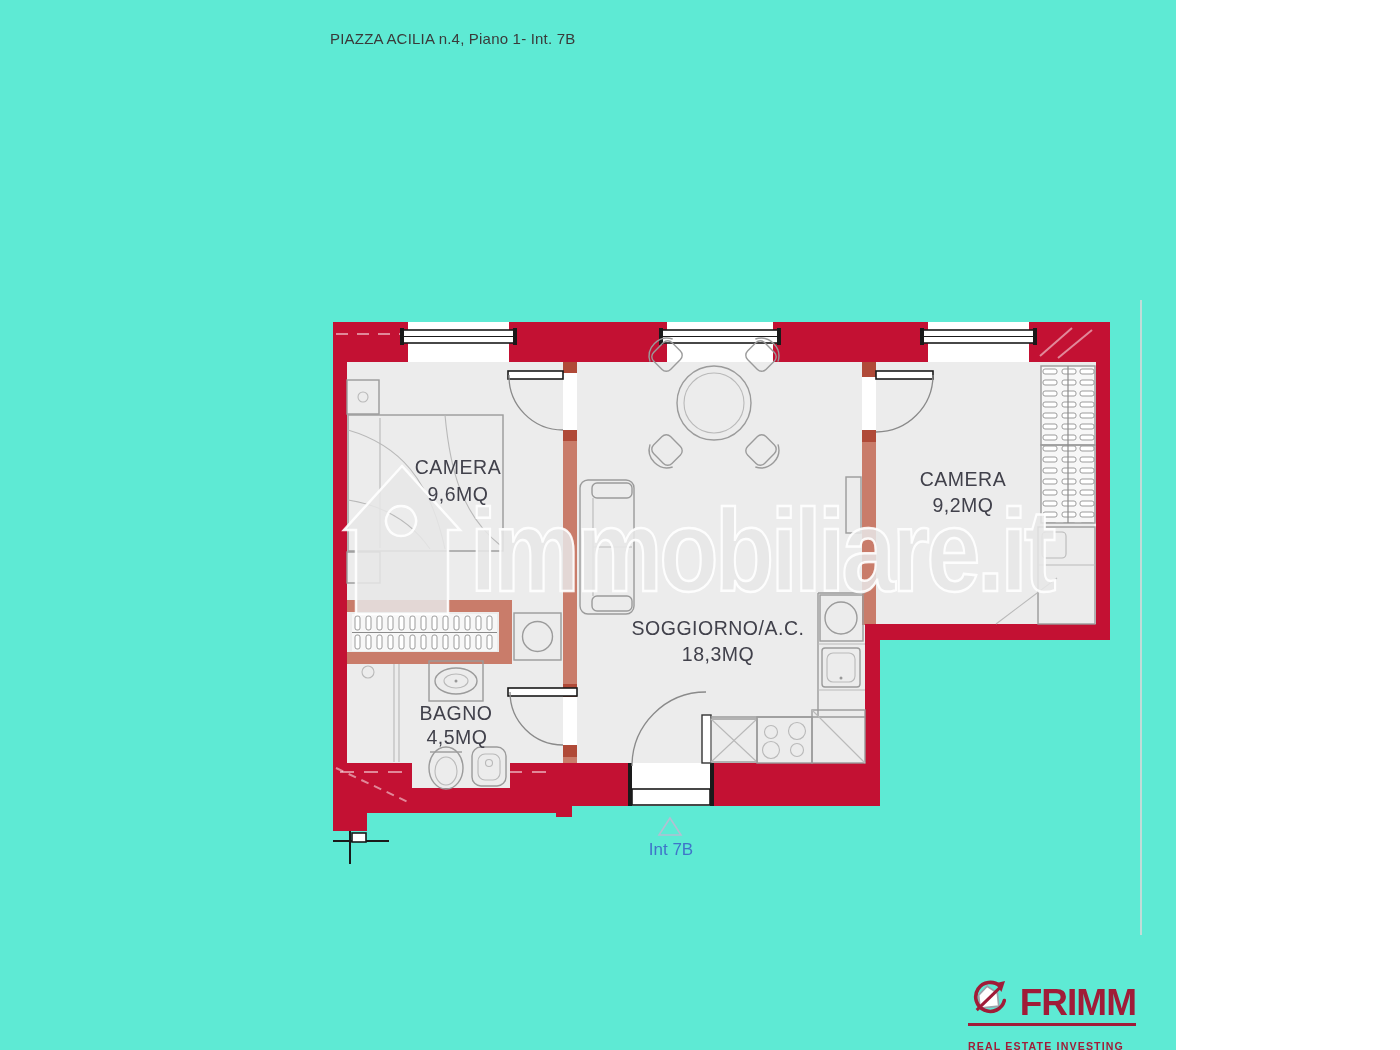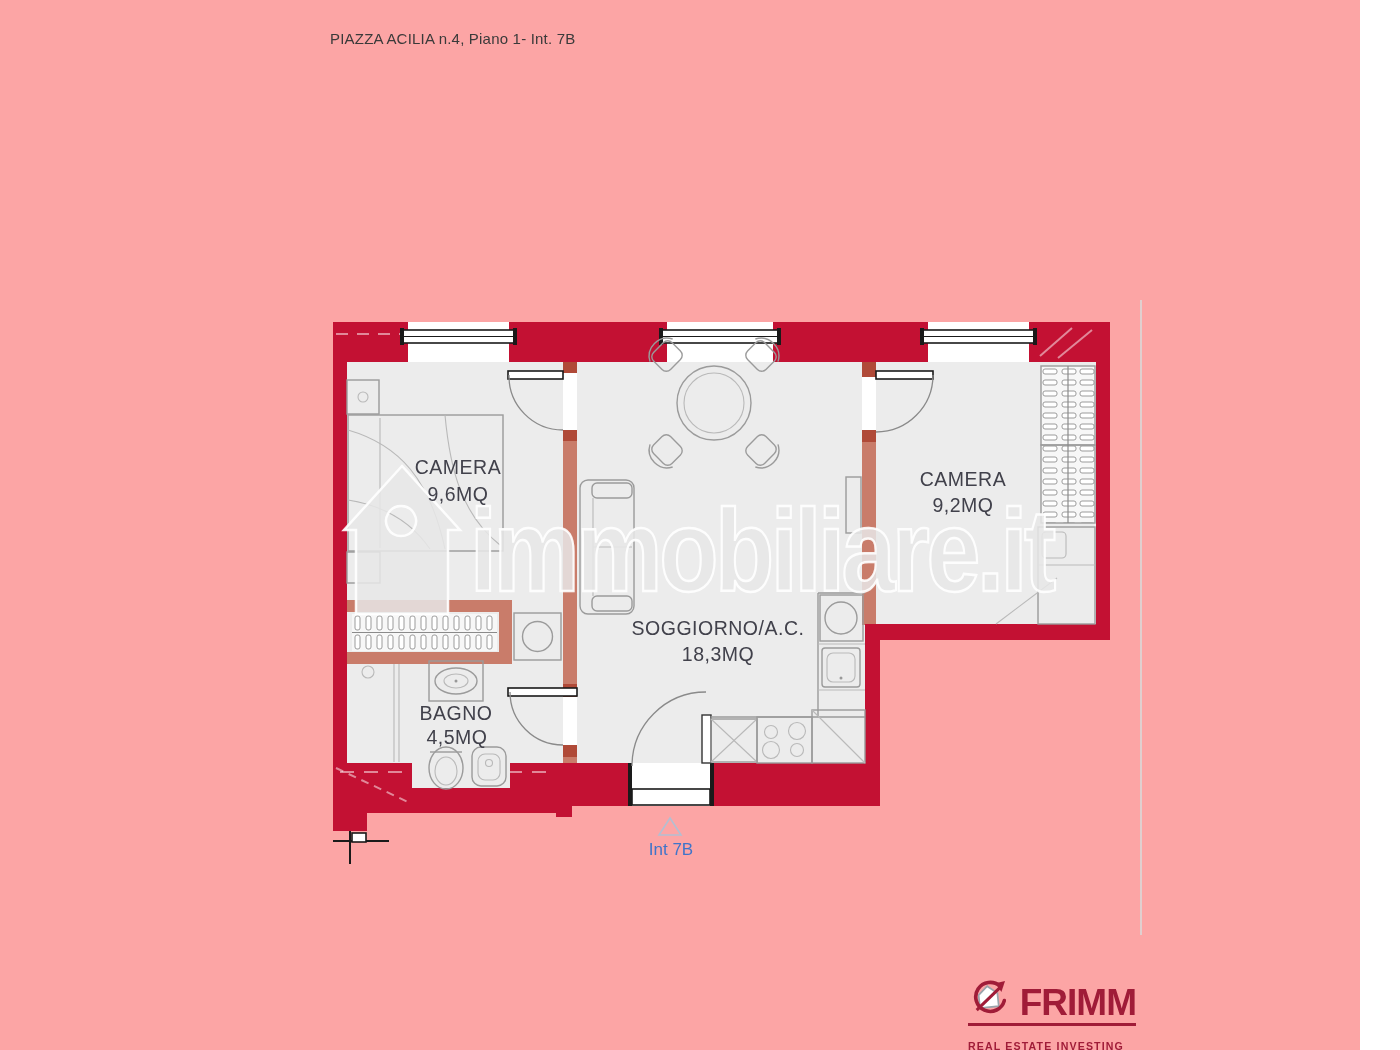--- a/index.html
+++ b/index.html
@@ -1,18 +1,18 @@
 <!DOCTYPE html>
 <html><head>
 <meta charset="utf-8">
 <style>
   html,body { margin:0; padding:0; background:#ffffff; }
   .page {
-    position:relative; width:1360px; height:1050px; overflow:hidden;
-    background:#fca5a5; font-family:"Liberation Sans", sans-serif;
+    position:relative; width:1176px; height:1050px; overflow:hidden;
+    background:#5eead4; font-family:"Liberation Sans", sans-serif;
   }
   .title {
     position:absolute; left:330px; top:30px;
     font-size:15px; color:#3a3a3a; letter-spacing:0.2px;
   }
   svg.plan { position:absolute; left:0; top:0; }
   svg text { font-family:"Liberation Sans", sans-serif; }
 
   .wallR { fill:#c31133; }
   .wallS { fill:#c97c6a; }

